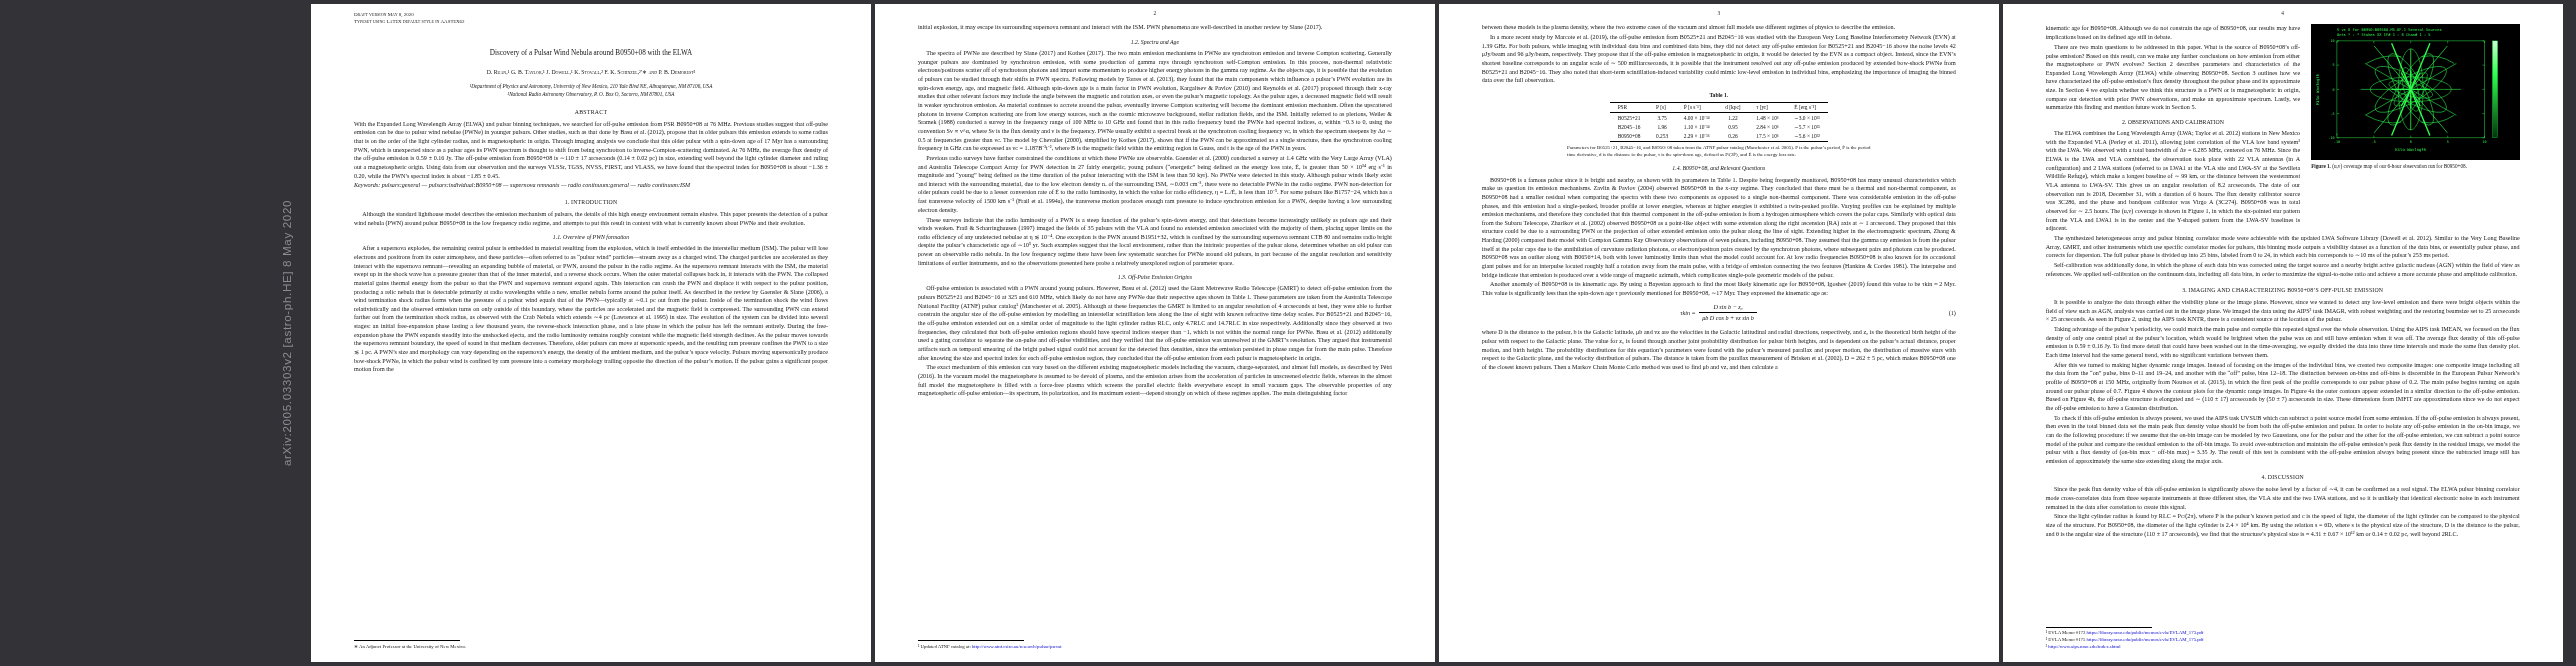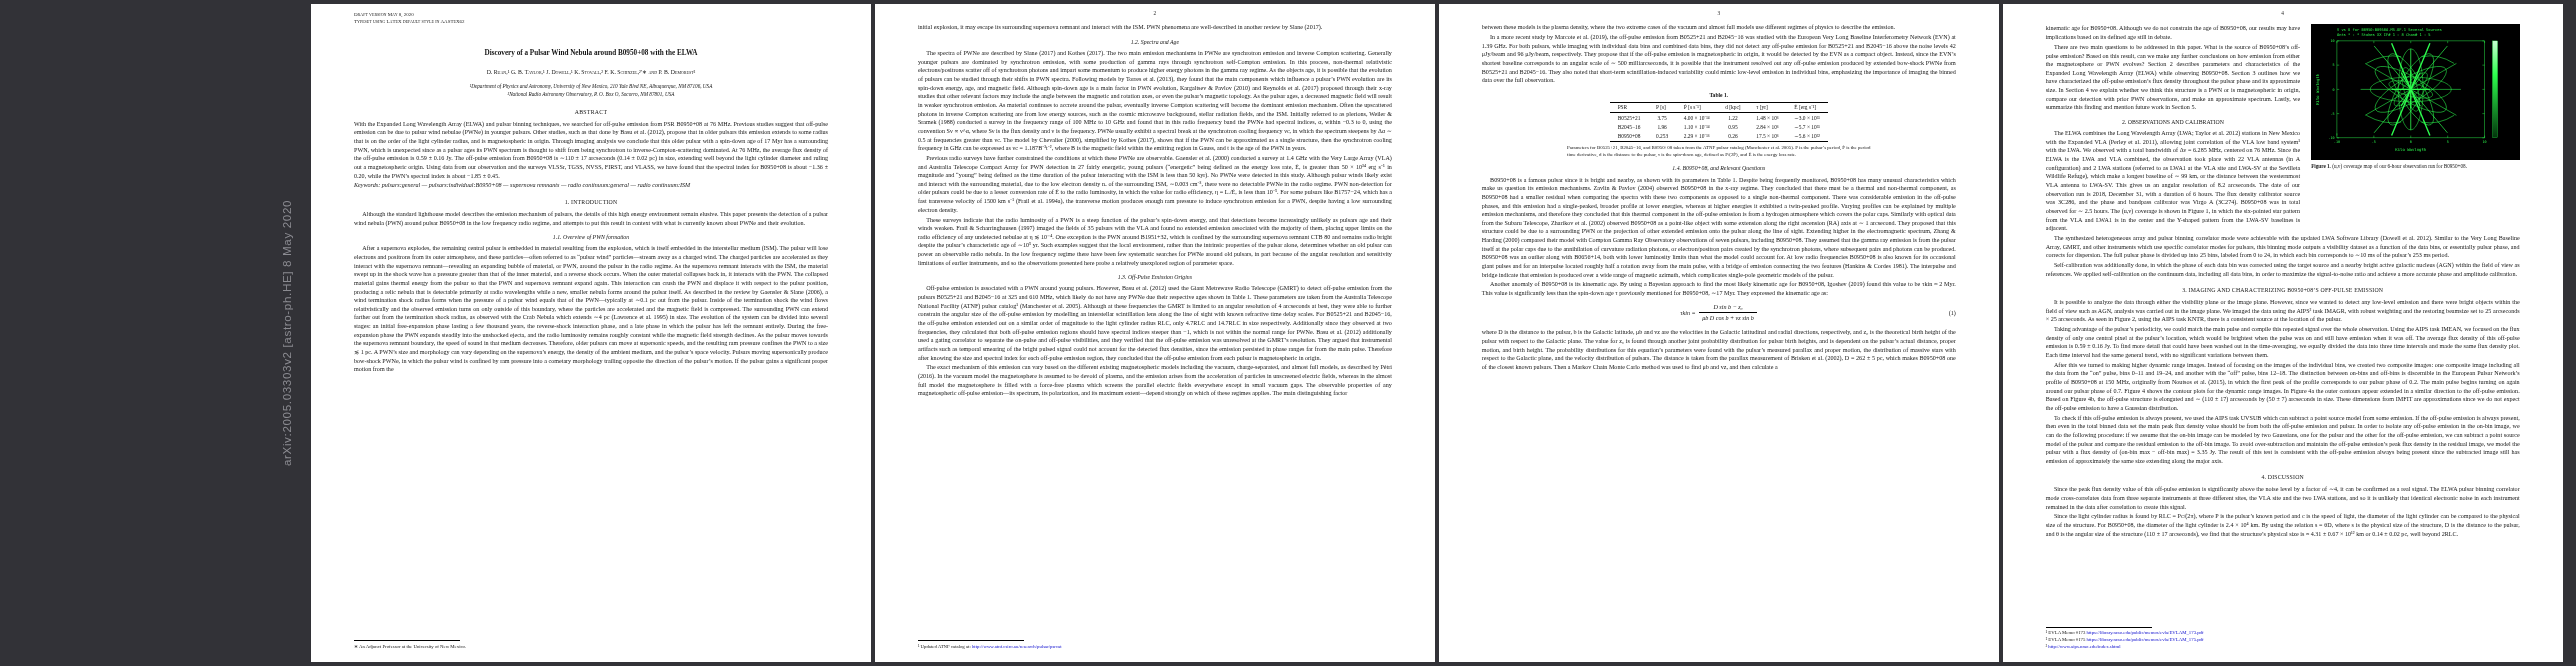--- a/index.html
+++ b/index.html
@@ -2,21 +2,21 @@
 <html style="font-size:9px"><head>
 <meta charset="utf-8">
 <style>
   html,body{margin:0;padding:0;background:#2f2f33;}
   .canvas{position:relative;width:2576px;height:667px;background:#323237;overflow:hidden;font-family:"Liberation Serif",serif;}
   .arxiv-stamp{position:absolute;left:286px;top:333px;transform:translate(-50%,-50%) rotate(-90deg);white-space:nowrap;color:#8b8b91;font-family:"Liberation Sans",sans-serif;font-size:11.7px;letter-spacing:0.6px;}
   .pages{position:absolute;left:311px;top:4.4px;display:flex;gap:3.9px;}
   .page{position:relative;width:560px;height:658px;background:#ffffff;box-sizing:border-box;padding:19px 43px 14.5px;color:#151515;font-size:6.1px;line-height:1.42;text-align:justify;overflow:hidden;}
   .pgnum{position:absolute;top:5.6px;left:0;right:0;text-align:center;font-size:5.3px;color:#222;}
   .p1-header{position:absolute;top:7.8px;left:43px;font-size:5px;line-height:1.35;text-align:left;font-variant:small-caps;color:#222;}
-  .title{margin:25.6px 11px 0;text-align:center;font-size:7.2px;font-weight:bold;line-height:1.3;}
+  .title{margin:25.6px 11px 0;text-align:center;font-size:7.2px;font-weight:normal;line-height:1.3;}
   .authors{margin:10px 0 5.6px;text-align:center;font-variant:small-caps;font-size:5.8px;}
   .affil{text-align:center;font-style:italic;font-size:5.2px;line-height:1.55;}
   .abs-head{margin:10px 0 3.3px;text-align:center;font-size:5.8px;letter-spacing:0.3px;}
   .abstract{margin:0 25.6px;text-indent:0;}
   .keywords{margin:7.8px 25.6px 0;font-style:italic;}
   .sec-head{margin:7.8px 0 3.9px;text-align:center;font-size:5.8px;letter-spacing:0.2px;}
   .subsec-head{margin:5.6px 0 3.3px;text-align:center;font-style:italic;font-size:5.8px;}
   p.bp{margin:0 0 1.1px;text-indent:8.3px;}
   p.noindent{text-indent:0;}
   .fnblock{position:absolute;left:43px;right:43px;bottom:12.2px;font-size:4.8px;line-height:1.4;text-align:left;}

